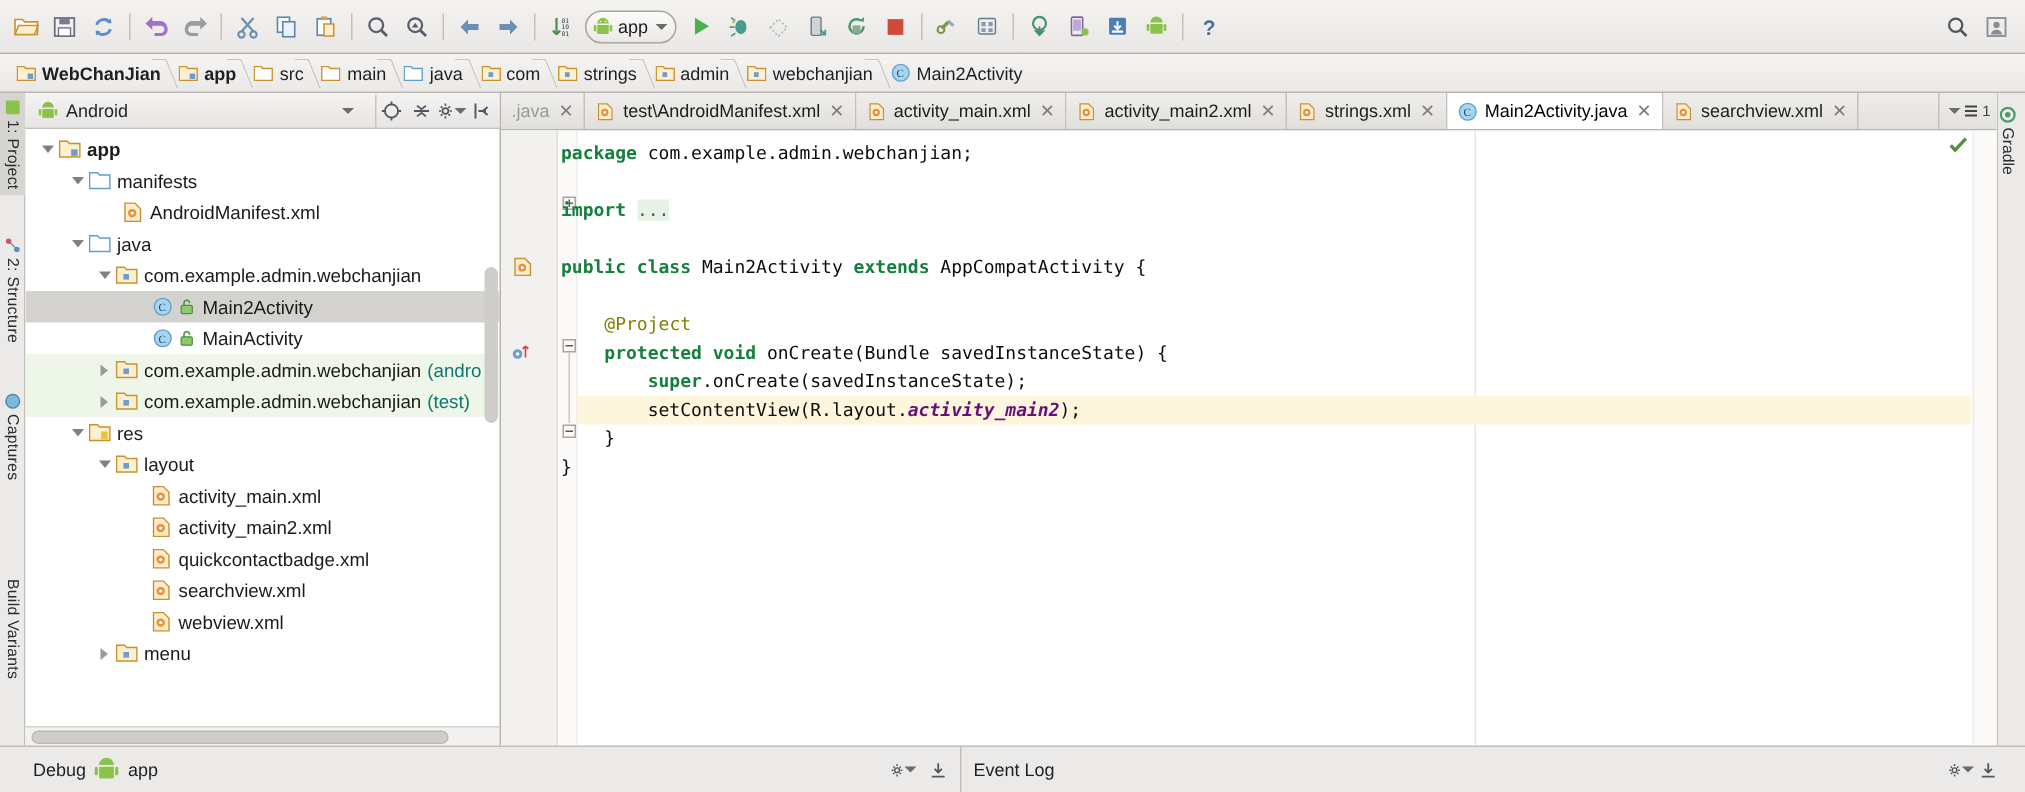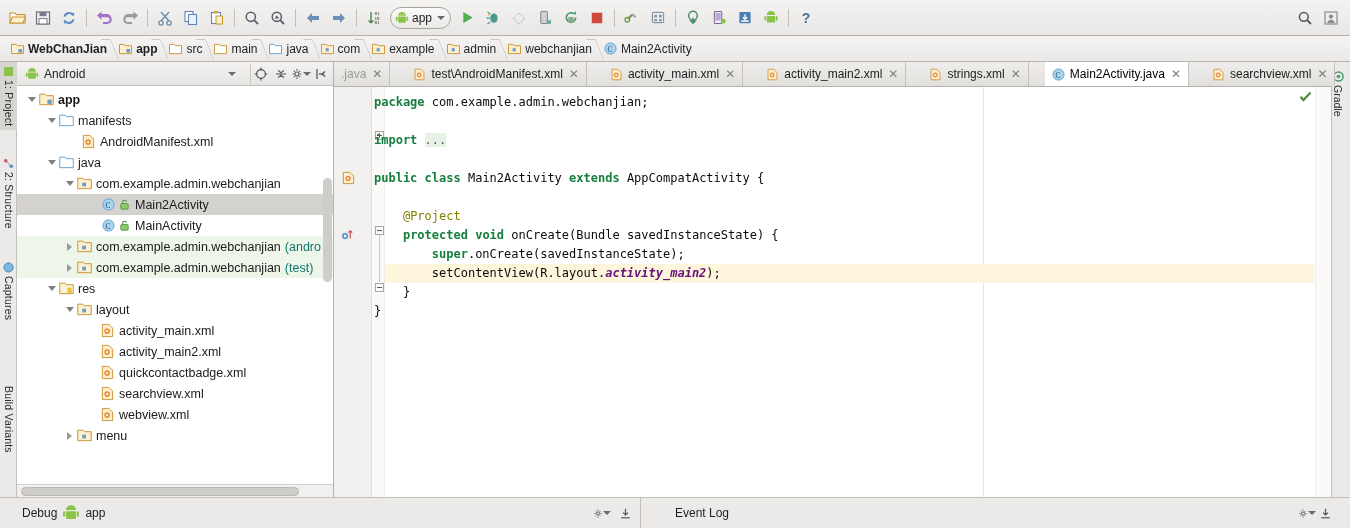--- a/index.html
+++ b/index.html
@@ -159,21 +159,20 @@
   
   .editor {
     position: absolute; left: 334px; top: 62px;
     width: 997px; height: 435px; background: #fff;
     display: flex; flex-direction: column;
   }
   .tabstrip {
     height: 25px; flex: none; display: flex; align-items: stretch;
     background: linear-gradient(to bottom,#efedeb,#e3e1de);
     border-bottom: 1px solid #b5b2ae;
-    gap: 16px;
   }
   .etab {
     display: flex; align-items: center; gap: 5px;
     padding: 0 6px 0 7px; font-size: 12px; color: #1d1d1d;
     border-right: 1px solid #c4c1bd; white-space: nowrap;
     background: linear-gradient(to bottom,#f0eeec,#e1dfdc);
   }
   .etab.active { background: #ffffff; color: #000; }
   .etab.cut { color: #9a9a9a; }
   .etab .x {
@@ -234,21 +233,21 @@
     width: 1px; height: 5px; background: #5d5b58;
   }
   .foldline {
     position: absolute; left: 45px; width: 1px; background: #c9c7c3;
   }
 
   
   .statusrow {
     position: absolute; left: 0; top: 497px; width: 1350px; height: 31px;
     background: #eceae8; border-top: 1px solid #c3c0bc;
-    display: flex; align-items: stretch; gap: 26px;
+    display: flex; align-items: stretch;
   }
   .sb-debug {
     width: 641px; display: flex; align-items: center;
     padding: 0 6px 0 22px; gap: 5px;
     border-right: 1px solid #c3c0bc; font-size: 12px; color: #1f1f1f;
   }
   .sb-debug .sp { flex: 1; }
   .sb-ico {
     width: 18px; height: 18px; display: flex;
     align-items: center; justify-content: center;
@@ -523,21 +522,21 @@
         <path d="M.5 1.5h5l1.2 1.4h6.8v8.6H.5z" fill="#fdf0d0" stroke="#c9922e" stroke-width="1"></path>
         <rect x="5" y="5.6" width="3.4" height="3.4" fill="#6c9ec9"></rect>
       </svg>
       <span>com</span>
     </div>
     <div class="crumb">
       <svg width="13" height="12" viewBox="0 0 14 13">
         <path d="M.5 1.5h5l1.2 1.4h6.8v8.6H.5z" fill="#fdf0d0" stroke="#c9922e" stroke-width="1"></path>
         <rect x="5" y="5.6" width="3.4" height="3.4" fill="#6c9ec9"></rect>
       </svg>
-      <span>example</span>
+      <span>strings</span>
     </div>
     <div class="crumb">
       <svg width="13" height="12" viewBox="0 0 14 13">
         <path d="M.5 1.5h5l1.2 1.4h6.8v8.6H.5z" fill="#fdf0d0" stroke="#c9922e" stroke-width="1"></path>
         <rect x="5" y="5.6" width="3.4" height="3.4" fill="#6c9ec9"></rect>
       </svg>
       <span>admin</span>
     </div>
     <div class="crumb">
       <svg width="13" height="12" viewBox="0 0 14 13">

